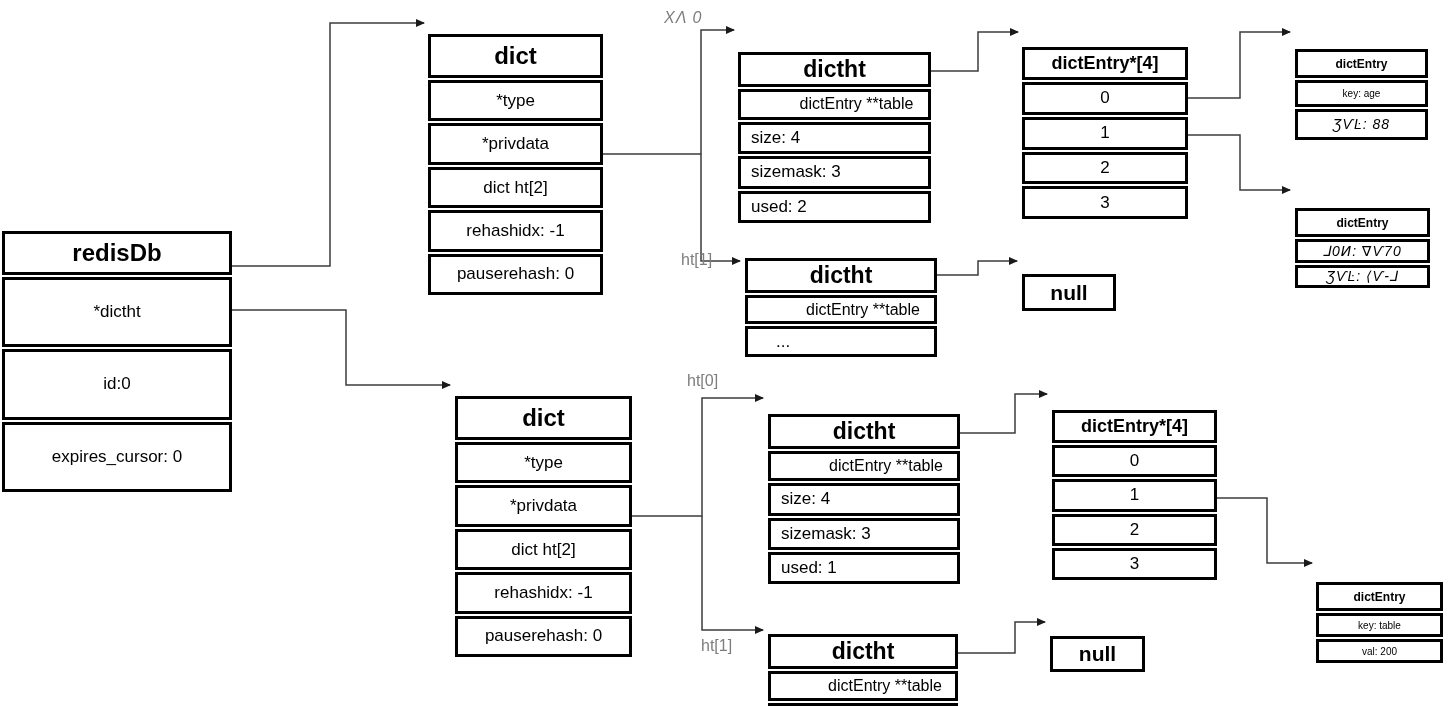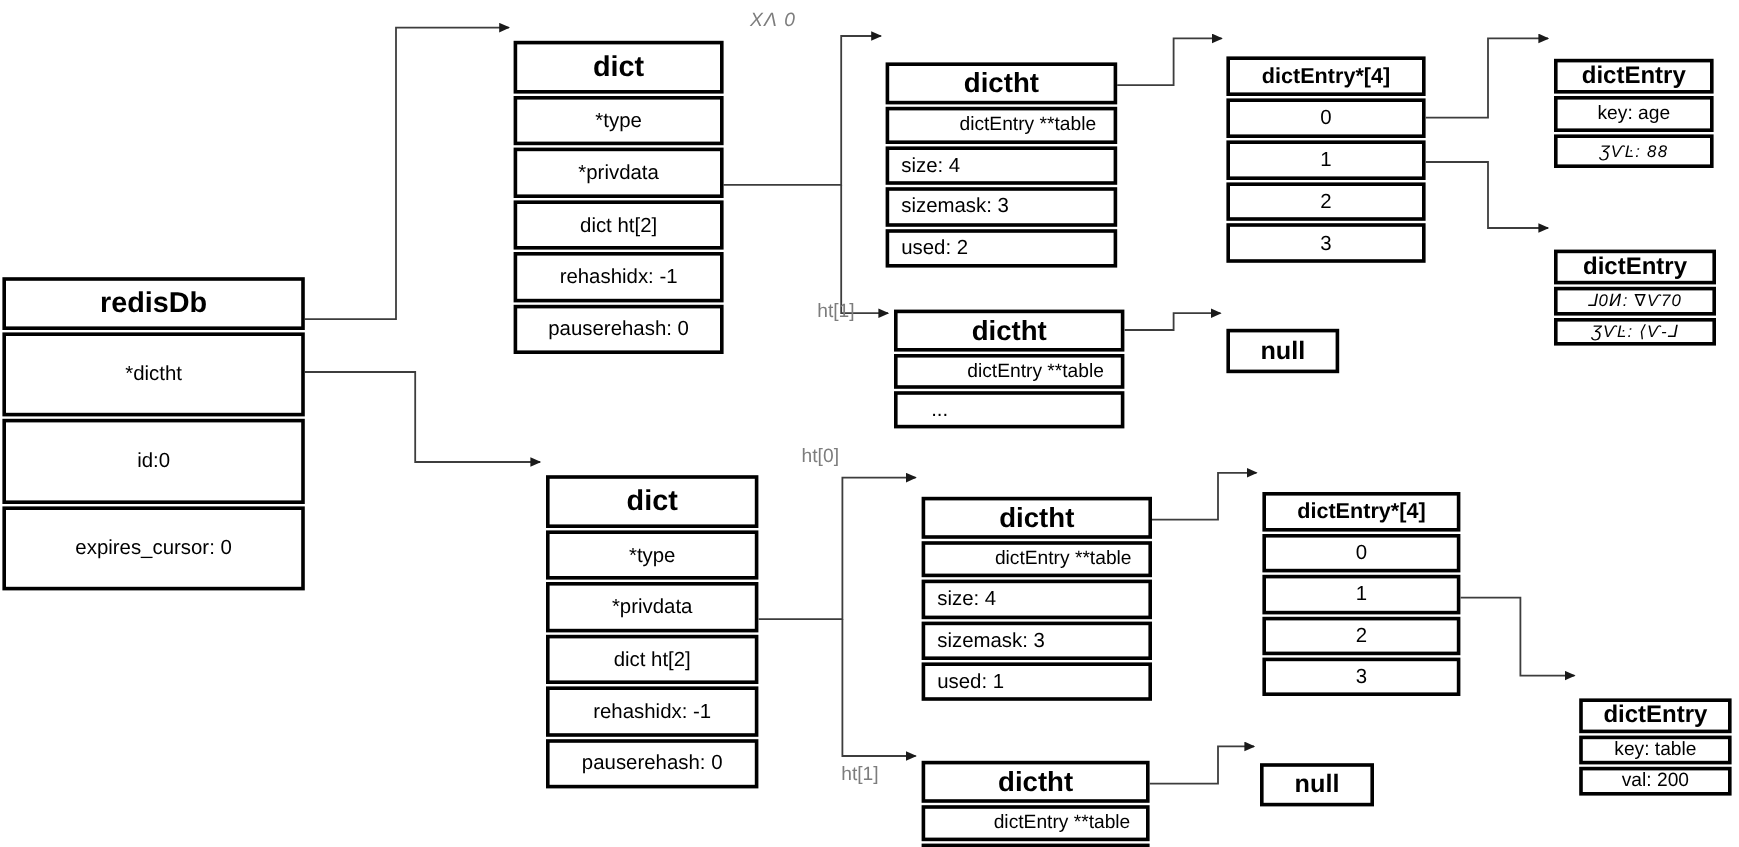--- a/index.html
+++ b/index.html
@@ -11,25 +11,25 @@
   .struct{position:absolute;display:flex;flex-direction:column;gap:2px;box-sizing:border-box;margin-top:32px;}
   .cell{
     border:3px solid #000;background:#fff;box-sizing:border-box;
     display:flex;align-items:center;justify-content:center;
     flex:1 1 auto;font-size:17px;white-space:nowrap;overflow:hidden;
   }
   .head{font-weight:bold;}
   .hd-xl{flex:0 0 44px;font-size:24px;}
   .hd-lg{flex:0 0 35px;font-size:23px;}
   .hd-md{flex:0 0 33px;font-size:18px;}
-  .hd-sm{flex:0 0 29px;font-size:20px;}
+  .hd-sm{flex:0 0 29px;font-size:12px;}
   .left{justify-content:flex-start;padding-left:10px;}
   .pad25{justify-content:flex-start;padding-left:28px;}
   .sm{font-size:16px;padding-left:44px;}
-  .xs{font-size:16px;}
+  .xs{font-size:10px;}
   .garbled{font-style:italic;letter-spacing:1px;font-size:14px;}
   .nullbox .cell{font-weight:bold;font-size:21px;}
   .flabel{position:absolute;color:#7d7d7d;font-size:16px;white-space:nowrap;}
 </style>
 </head>
 <body>
 
 <div class="canvas">
 
   <svg class="connectors" viewBox="0 0 1449 706">
@@ -48,21 +48,21 @@
       <polyline points="1188,135 1240,135 1240,190 1290,190" marker-end="url(#arw)"></polyline>
       <polyline points="937,275 978,275 978,261 1017,261" marker-end="url(#arw)"></polyline>
       <polyline points="632,516 702,516 702,398 763,398" marker-end="url(#arw)"></polyline>
       <polyline points="702,516 702,630 763,630" marker-end="url(#arw)"></polyline>
       <polyline points="960,433 1015,433 1015,394 1047,394" marker-end="url(#arw)"></polyline>
       <polyline points="1217,498 1267,498 1267,563 1312,563" marker-end="url(#arw)"></polyline>
       <polyline points="958,653 1015,653 1015,622 1045,622" marker-end="url(#arw)"></polyline>
     </g>
   </svg>
 
-  <div class="struct" style="left:2px;top:199px;width:252px;height:261px;">
+  <div class="struct" style="left:2px;top:199px;width:230px;height:261px;">
     <div class="cell head hd-xl">redisDb</div>
     <div class="cell">*dictht</div>
     <div class="cell">id:0</div>
     <div class="cell">expires_cursor: 0</div>
   </div>
 
   <div class="struct" style="left:428px;top:2px;width:175px;height:261px;">
     <div class="cell head hd-xl">dict</div>
     <div class="cell">*type</div>
     <div class="cell">*privdata</div>
@@ -143,18 +143,18 @@
   <div class="struct" style="left:768px;top:602px;width:190px;height:100px;">
     <div class="cell head hd-lg">dictht</div>
     <div class="cell sm">dictEntry **table</div>
     <div class="cell pad25">...</div>
   </div>
 
   <div class="struct nullbox" style="left:1050px;top:604px;width:95px;height:36px;">
     <div class="cell">null</div>
   </div>
 
-  <div class="flabel garbled" style="left:625px;top:9px;">ΧΛ 0</div>
+  <div class="flabel garbled" style="left:664px;top:9px;">ΧΛ 0</div>
   <div class="flabel" style="left:681px;top:251px;">ht[1]</div>
-  <div class="flabel" style="left:668px;top:372px;">ht[0]</div>
+  <div class="flabel" style="left:687px;top:372px;">ht[0]</div>
   <div class="flabel" style="left:701px;top:637px;">ht[1]</div>
 
 </div>
 
 </body></html>

